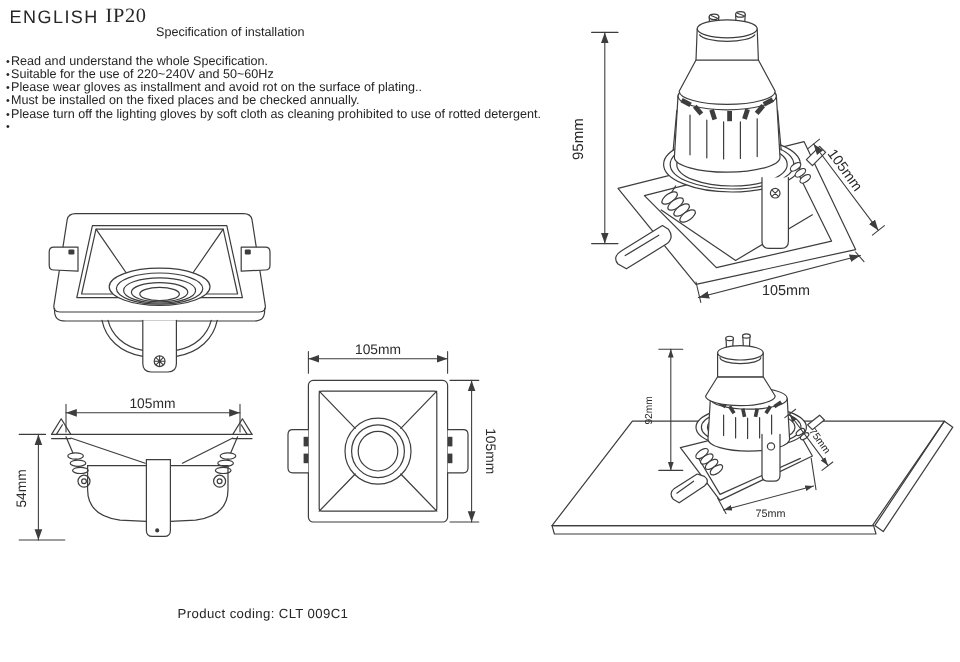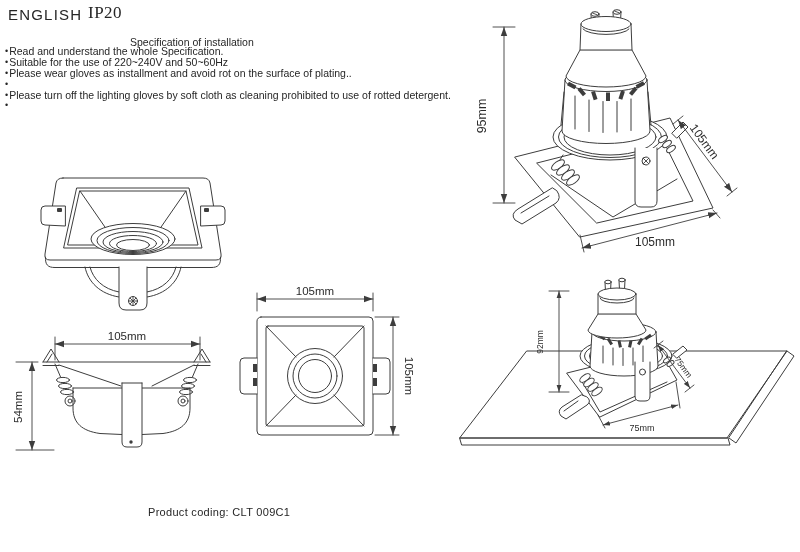--- a/index.html
+++ b/index.html
@@ -1,21 +1,21 @@
 <!DOCTYPE html>
 <html><head>
 <meta charset="utf-8">
 <style>
   html,body{margin:0;padding:0;background:#fff;}
   .page{position:relative;width:800px;height:552px;background:#ffffff;overflow:hidden;
         font-family:"Liberation Sans",sans-serif;color:#262626;}
   .abs{position:absolute;}
   .lang{left:8px;top:6px;font-size:15px;letter-spacing:1.2px;}
   .ip{left:88px;top:3px;font-size:17px;letter-spacing:0.5px;font-family:Liberation Serif, serif;}
-  .spec-title{left:130px;top:36px;font-size:10.5px;}
+  .spec-title{left:130px;top:21px;font-size:10.5px;}
   .spec-intro{left:11px;top:34px;font-size:10.5px;}
   .spec-list{left:5px;top:46px;font-size:10.5px;}
   .spec-item{display:flex;height:10.9px;line-height:10.9px;white-space:nowrap;}
   .spec-item .blt{margin-right:1px;font-size:9px;line-height:10.9px;}
   .footer{left:148px;top:506px;font-size:11px;letter-spacing:0.3px;}
   svg.drw{position:absolute;overflow:visible;}
   .ln{fill:none;stroke:#3d3d3d;stroke-width:1;stroke-linecap:round;stroke-linejoin:round;}
   .lnf{fill:#ffffff;stroke:#3d3d3d;stroke-width:1;stroke-linecap:round;stroke-linejoin:round;}
   .fl{fill:#3d3d3d;stroke:none;}
   .dim{fill:none;stroke:#3d3d3d;stroke-width:0.9;stroke-linecap:round;}
@@ -38,20 +38,21 @@
     <div class="spec-item">
         <span class="blt">•</span>
         <span>Suitable for the use of 220~240V and 50~60Hz</span>
       </div>
     <div class="spec-item">
         <span class="blt">•</span>
         <span>Please wear gloves as installment and avoid rot on the surface of plating..</span>
       </div>
     <div class="spec-item">
         <span class="blt">•</span>
+        <span>Must be installed on the fixed places and be checked annually.</span>
       </div>
     <div class="spec-item">
         <span class="blt">•</span>
         <span>Please turn off the lighting gloves by soft cloth as cleaning prohibited to use of rotted detergent.</span>
       </div>
     <div class="spec-item">
         <span class="blt">•</span>
       </div>
   </div>
 

